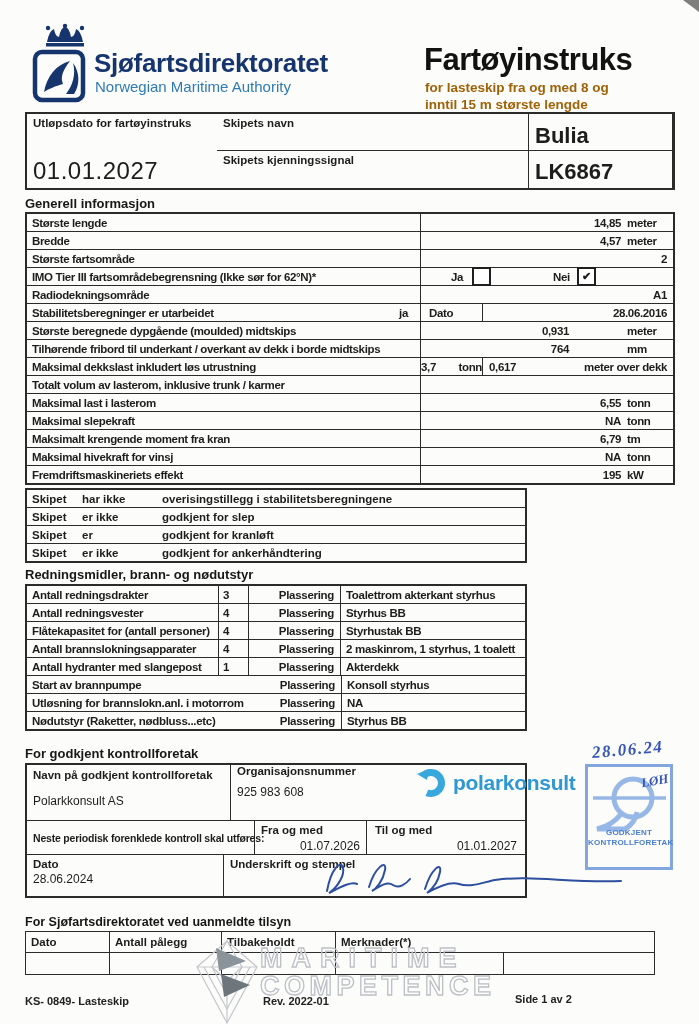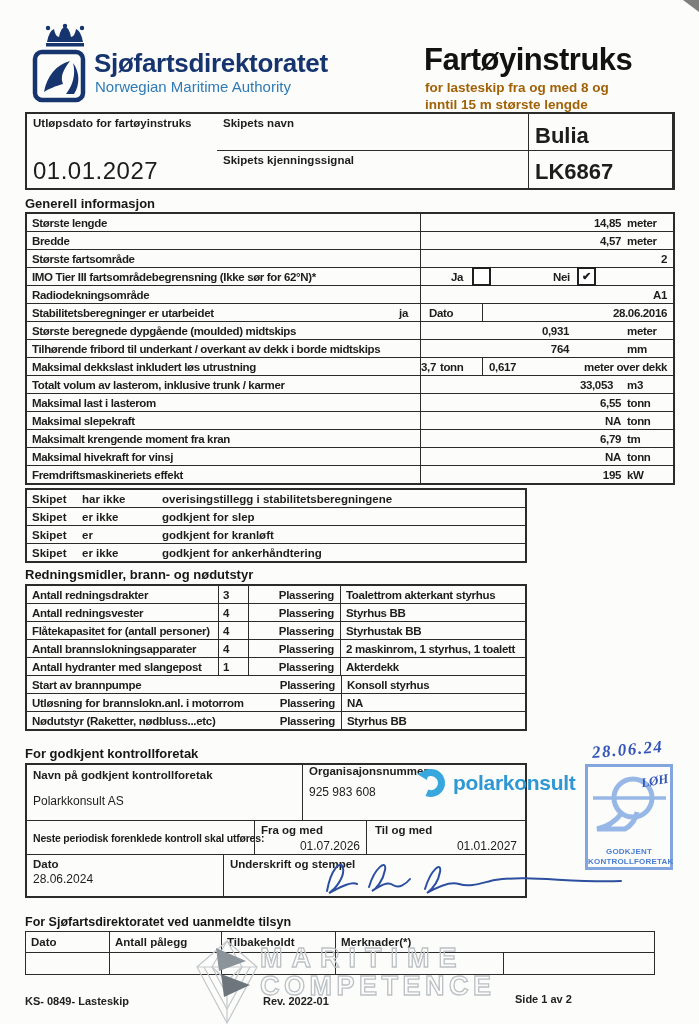--- a/index.html
+++ b/index.html
@@ -37,21 +37,21 @@
            border-right:1px solid #2b2b2b;box-sizing:border-box;}
   .g-label .lab{flex:1;}
   .g-flag{padding-right:12px;}
   .g-right{flex:1;display:flex;align-items:center;justify-content:flex-end;padding-right:6px;gap:6px;}
   .g-unit{width:40px;text-align:left;}
   .mid .g-val{margin-right:52px;}
   .mid2 .g-val{margin-right:8px;}
   .g-dato{width:62px;align-self:stretch;border-right:1px solid #2b2b2b;display:flex;align-items:center;
           padding-left:8px;box-sizing:border-box;}
   .g-small{width:62px;align-self:stretch;border-right:1px solid #2b2b2b;display:flex;align-items:center;
-           justify-content:flex-start;gap:4px;box-sizing:border-box;}
+           justify-content:space-between;gap:4px;box-sizing:border-box;}
   .g-right2{flex:1;display:flex;align-items:center;justify-content:space-between;padding:0 6px;}
   .g-imo{flex:1;display:flex;align-items:center;justify-content:flex-start;}
   .cbox{width:15px;height:15px;border:2px solid #1f1f1f;background:#fff;display:inline-flex;
         align-items:center;justify-content:center;font-size:11px;line-height:1;}
   .ja-l{margin-left:30px;} .cb1{margin-left:9px;} .nei-l{margin-left:62px;} .cb2{margin-left:7px;}
 
   
   .app-table{position:absolute;left:25px;top:488px;width:502px;}
   .arow{display:flex;align-items:center;height:17px;border-bottom:1px solid #2b2b2b;
         font-size:11.5px;font-weight:700;white-space:nowrap;}
@@ -73,42 +73,42 @@
   .r-plass{width:92px;align-self:stretch;display:flex;align-items:center;justify-content:flex-end;
            padding-right:6px;border-right:1px solid #2b2b2b;box-sizing:border-box;}
   .r-value{flex:1;padding-left:5px;}
 
   
   .ctrl-table{position:absolute;left:25px;top:763px;width:502px;font-weight:700;}
   .c-row{display:flex;box-sizing:border-box;}
   .c-row1{height:56px;border-bottom:1px solid #2b2b2b;}
   .c-row2{height:34px;border-bottom:1px solid #2b2b2b;}
   .c-row3{height:41px;}
-  .c-name{width:276px;border-right:1px solid #2b2b2b;padding:4px 6px;box-sizing:border-box;font-size:11.5px;}
+  .c-name{width:204px;border-right:1px solid #2b2b2b;padding:4px 6px;box-sizing:border-box;font-size:11.5px;}
   .c-name .val{margin-top:13px;font-weight:400;font-size:12px;}
   .c-org{flex:1;padding:0 6px;font-size:11.5px;}
   .c-org .val{margin-top:8px;font-weight:400;font-size:12px;}
   .c-next{width:228px;border-right:1px solid #2b2b2b;display:flex;align-items:center;padding-left:6px;
           box-sizing:border-box;font-size:10.5px;letter-spacing:-0.2px;white-space:nowrap;}
   .c-from{width:112px;border-right:1px solid #2b2b2b;padding:3px 6px;box-sizing:border-box;font-size:11.5px;}
   .c-from .val,.c-to .val{margin-top:3px;text-align:right;font-weight:400;font-size:12px;}
   .c-to{flex:1;padding:3px 8px;font-size:11.5px;}
   .c-date{width:197px;border-right:1px solid #2b2b2b;padding:3px 6px;box-sizing:border-box;font-size:11.5px;}
   .c-date .val{margin-top:2px;font-weight:400;font-size:12px;}
   .c-sign{flex:1;padding:3px 6px;font-size:11.5px;position:relative;}
   .signature{position:absolute;left:95px;top:-4px;z-index:2;pointer-events:none;}
 
   
   .pk-logo{position:absolute;left:415px;top:767px;display:flex;align-items:center;gap:6px;z-index:2;}
   .pk-text{font-size:21px;font-weight:700;color:#2f97d4;letter-spacing:-0.3px;}
 
   
   .stamp{position:absolute;left:585px;top:764px;width:88px;height:106px;border:3px solid rgba(80,130,210,0.7);
          box-sizing:border-box;z-index:2;text-align:center;}
-  .stamp-txt{position:absolute;left:0;right:0;bottom:0;font-size:8px;font-weight:700;color:#4a7ed2;line-height:1.25;letter-spacing:0.2px;}
+  .stamp-txt{position:absolute;left:0;right:0;bottom:19px;font-size:8px;font-weight:700;color:#4a7ed2;line-height:1.25;letter-spacing:0.2px;}
   .hand{font-family:"Liberation Serif",serif;font-style:italic;color:#3556b8;}
   .hand-date{position:absolute;left:592px;top:740px;font-size:17px;font-weight:700;transform:rotate(-5deg);letter-spacing:1.5px;z-index:3;}
   .hand-init{position:absolute;left:641px;top:773px;font-size:13px;font-weight:700;transform:rotate(-10deg);z-index:3;}
 
   
   .insp-table{position:absolute;left:25px;top:931px;width:630px;border-width:1.5px;}
   .irow{display:flex;align-items:center;height:20px;font-size:11.5px;font-weight:700;}
   .irow.hdr{border-bottom:1px solid #2b2b2b;}
   .i-c{align-self:stretch;display:flex;align-items:center;padding-left:5px;border-right:1px solid #2b2b2b;box-sizing:border-box;}
   .i-c:last-child{border-right:none;}
@@ -265,24 +265,20 @@
       <div class="g-right2">
           <span>0,617</span>
           <span>meter over dekk</span>
         </div>
     </div>
 
     <div class="grow mid2">
       <div class="g-label">
           <span class="lab">Totalt volum av lasterom, inklusive trunk / karmer</span>
         </div>
-      <div class="g-right">
-          <span class="g-val">33,053</span>
-          <span class="g-unit">m3</span>
-        </div>
     </div>
 
     <div class="grow">
       <div class="g-label">
           <span class="lab">Maksimal last i lasterom</span>
         </div>
       <div class="g-right">
           <span class="g-val">6,55</span>
           <span class="g-unit">tonn</span>
         </div>

